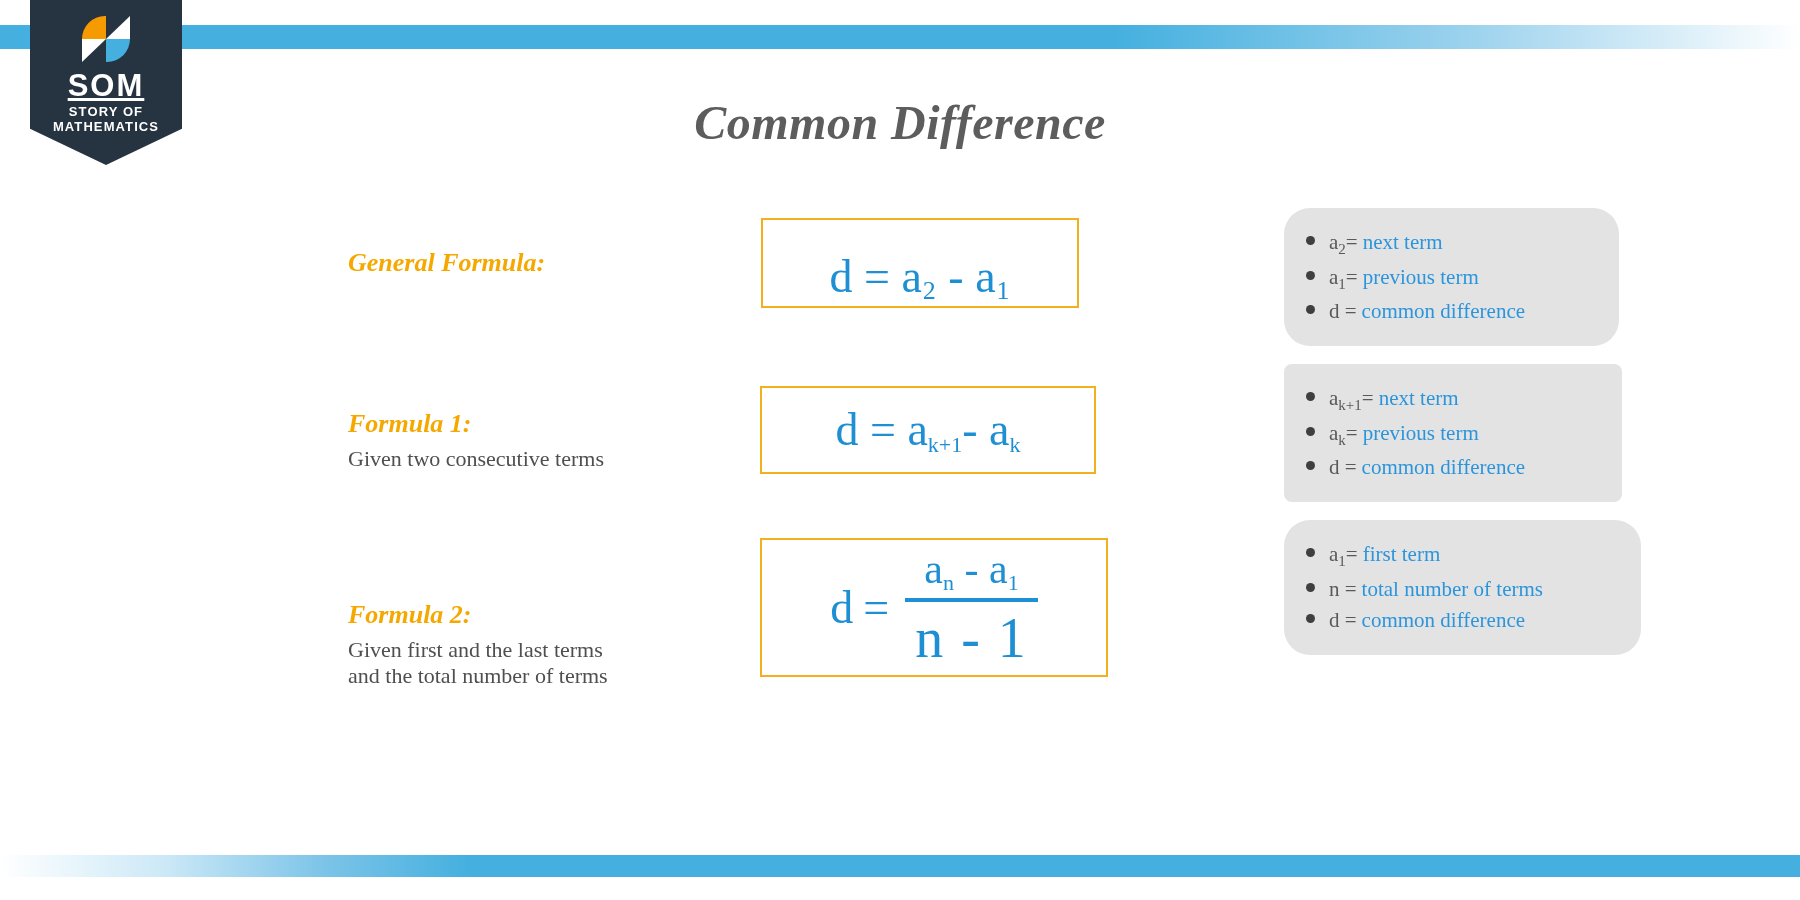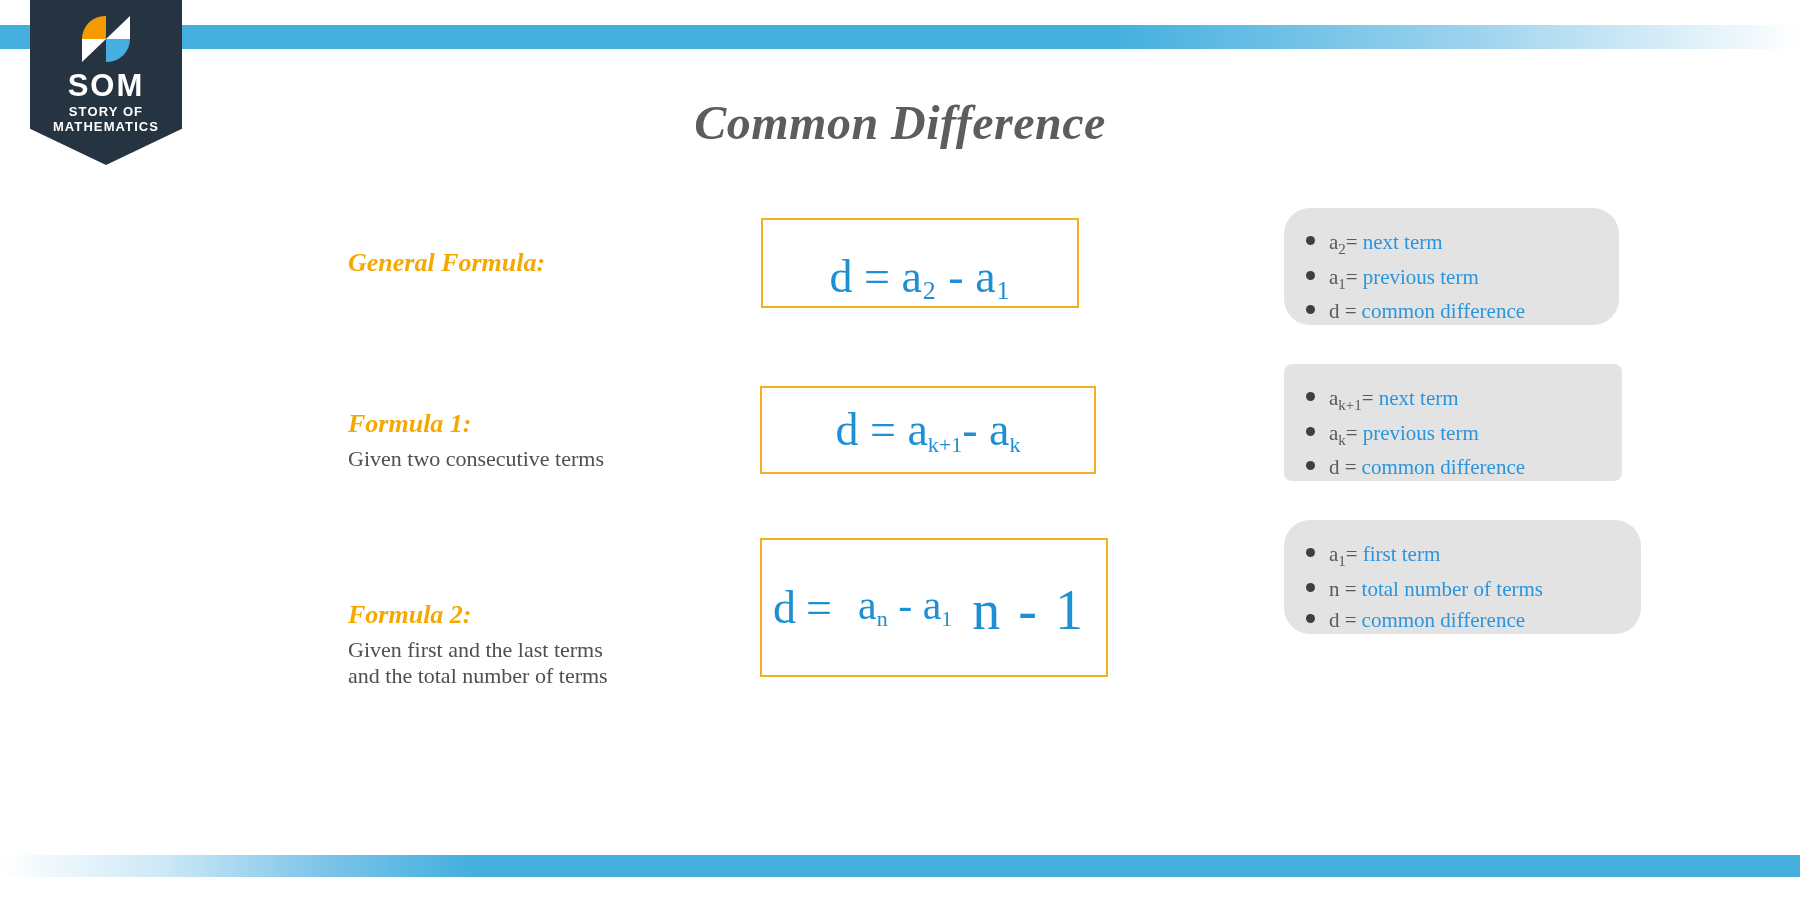--- a/index.html
+++ b/index.html
@@ -33,21 +33,21 @@
     width:48px; height:46px;
   }
   .logo-mark .q{ position:absolute; width:24px; height:23px; }
   .q.tl{ left:0;  top:0;  background:#f59b00; border-top-left-radius:23px; }
   .q.tr{ left:24px; top:0; background:#ffffff; clip-path:polygon(100% 0,0 100%,100% 100%); }
   .q.bl{ left:0; top:23px; background:#ffffff; clip-path:polygon(0 0,100% 0,0 100%); }
   .q.br{ left:24px; top:23px; background:#45b0df; border-bottom-right-radius:23px; }
   .logo-som{
     position:absolute; left:0; top:68px; width:100%; text-align:center;
     color:#ffffff; font-family:"Liberation Sans", sans-serif;
-    font-weight:bold; font-size:31px; letter-spacing:2px;
+    font-weight:bold; font-size:31px; letter-spacing:2px;text-decoration:underline;
   }
   .logo-tag{
     position:absolute; left:0; top:104px; width:100%; text-align:center;
     color:#ffffff; font-family:"Liberation Sans", sans-serif;
     font-weight:bold; font-size:13px; letter-spacing:1.1px;
   }
 
   
   .title{
     position:absolute; left:0; top:95px; width:1800px; text-align:center;
@@ -80,30 +80,30 @@
     white-space:nowrap;
   }
   .fbox .big{ font-size:46px; }
   .sub{ font-size:26px; vertical-align:-0.28em; padding:0 1px; }
   .sub-sm{ font-size:22px; vertical-align:-0.30em; }
 
   .fbox-1{ left:761px; top:-30px; width:318px; height:90px;align-items:flex-end; }
   .fbox-2{ left:760px; top:-23px; width:336px; height:88px; }
   .fbox-3{ left:760px; top:-62px; width:348px; height:139px; }
 
-  .frac{ display:inline-flex; flex-direction:row; align-items:center; margin-left:16px; }
+  .frac{ display:inline-flex; flex-direction:column; align-items:center; margin-left:16px; }
   .frac-num{ font-size:42px; padding:0 10px 2px 10px; }
   .frac-bar{ height:4px; background:#1f8fd4; width:100%; }
   .frac-den{ font-size:56px; padding:4px 10px 0 10px; letter-spacing:2px; }
 
   
   .legend{
     position:absolute; left:1284px;
     background:#e4e3e3; border-radius:26px;
-    padding:16px 28px 1px 22px;
+    padding:16px 28px 22px 22px;
   }
   .legend-1{ top:-40px; width:335px; }
   .legend-2{ top:-45px; width:338px;border-radius:8px; }
   .legend-3{ top:-80px; width:357px; }
 
   .litem{
     display:flex; align-items:baseline;
     font-size:21px; line-height:1.0; margin:8px 0 10px 0;
     white-space:nowrap;
   }

